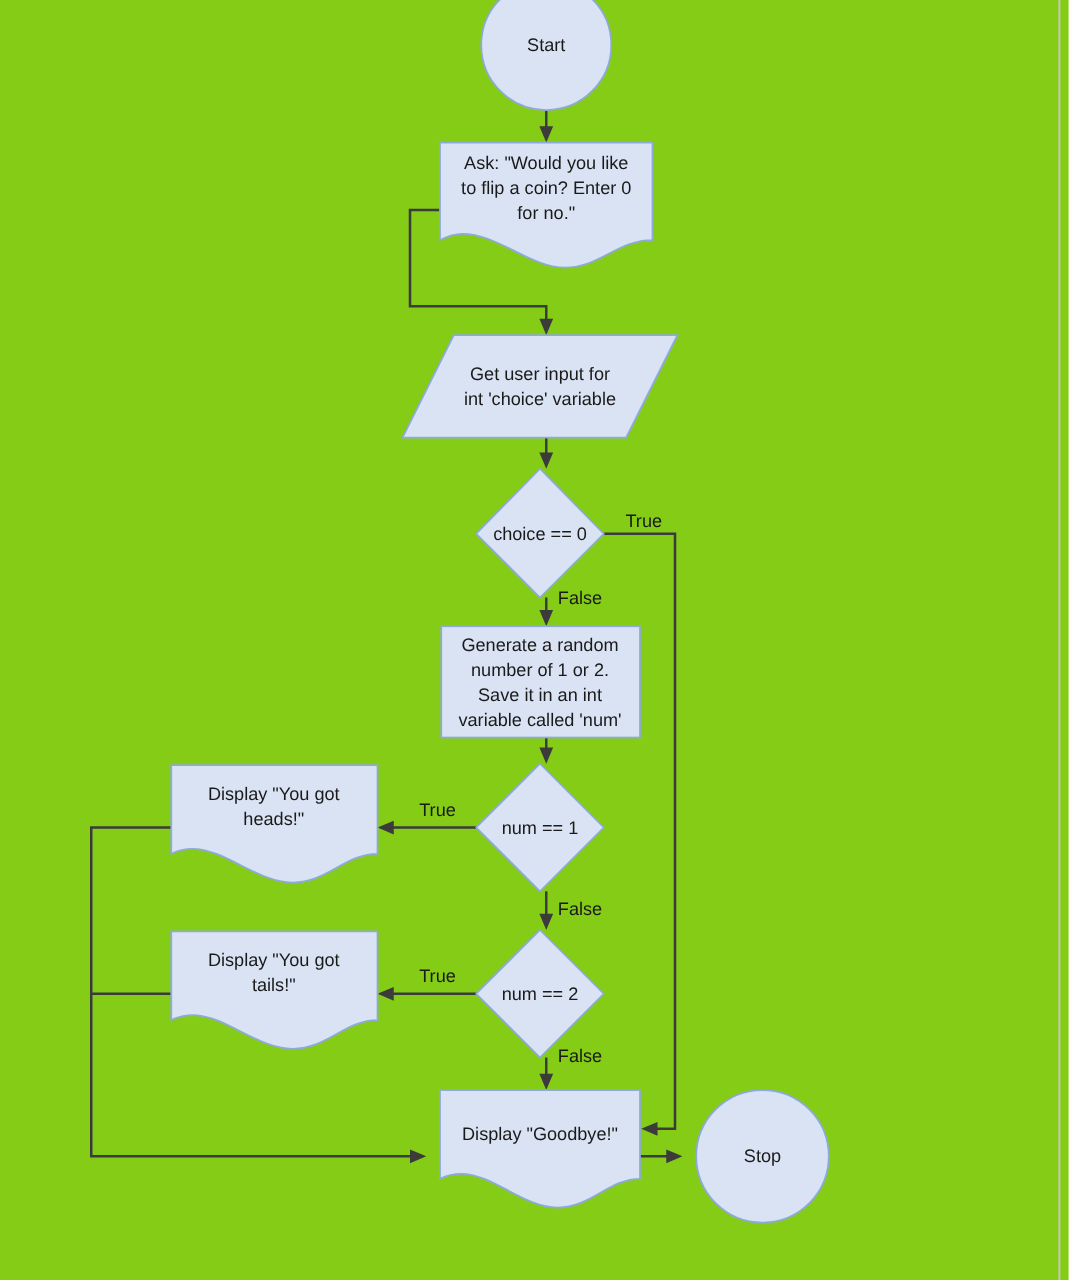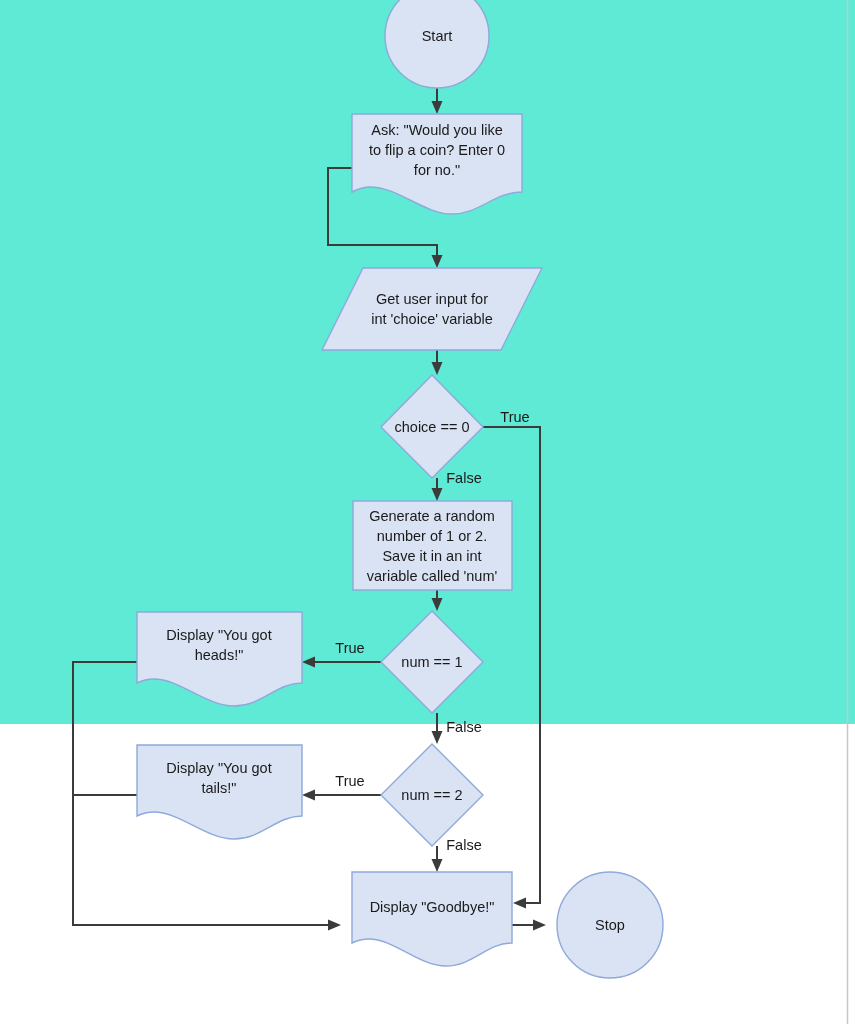--- a/index.html
+++ b/index.html
@@ -10,22 +10,22 @@
   }
   body {
     width: 855px;
     height: 1024px;
     overflow: hidden;
     font-family: "Liberation Sans", sans-serif;
   }
   #canvas {
     position: relative;
     width: 855px;
-    height: 724px;
-    background: #5eead4;
+    height: 1024px;
+    background: #84cc16;
   }
   #flow-svg {
     position: absolute;
     top: 0;
     left: 0;
     width: 855px;
     height: 1024px;
   }
   .node-shape {
     fill: #dae3f3;

